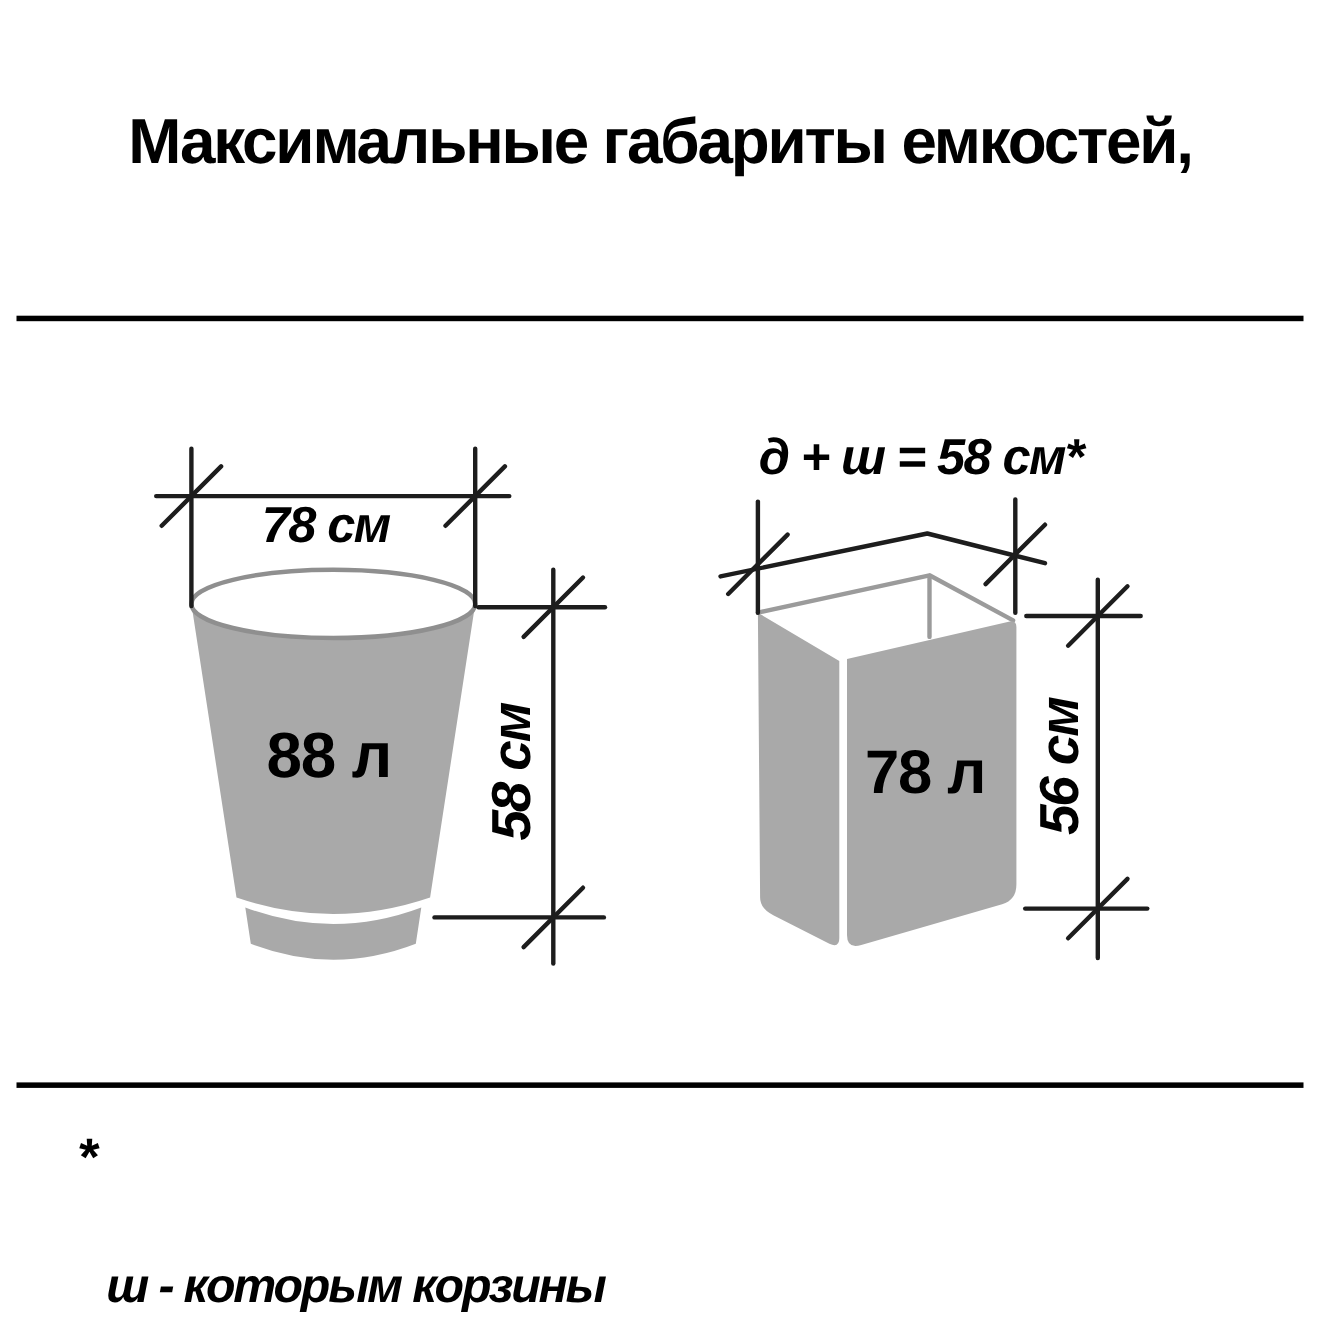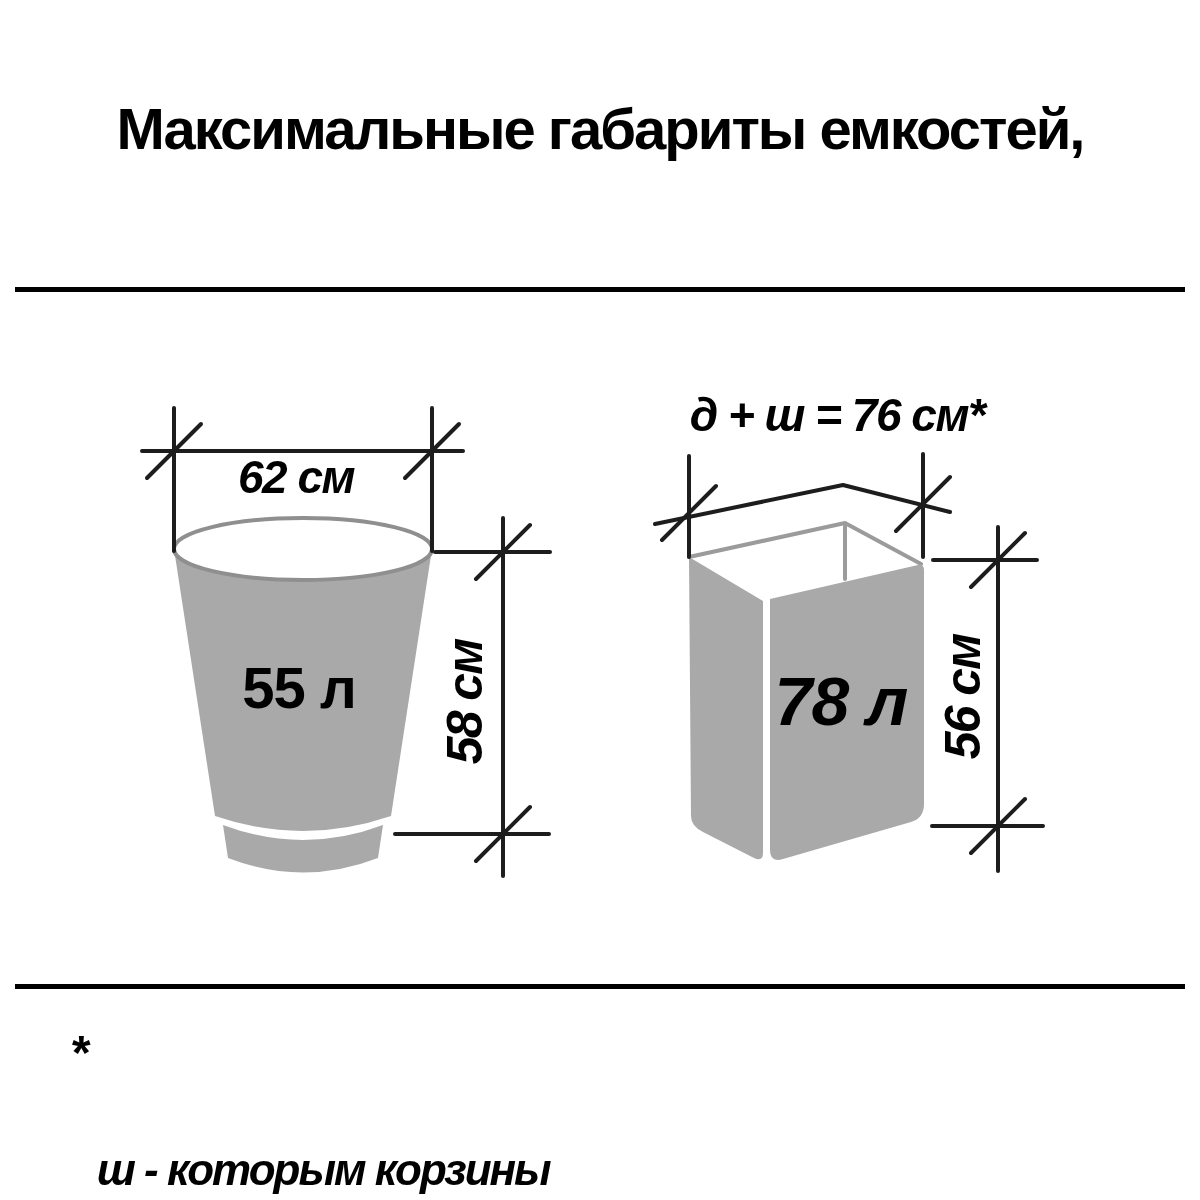--- a/index.html
+++ b/index.html
@@ -30,21 +30,21 @@
   .label{
     position:absolute;transform:translate(-50%,-50%);
     color:var(--text,#000);font-weight:700;white-space:nowrap;
   }
   .italic{font-style:italic;}
   .vert{transform:translate(-50%,-50%) rotate(-90deg);}
   .width-label{left:296px;top:453px;font-size:46px;letter-spacing:-1.5px;}
   .bucket-volume{left:299px;top:663px;font-size:58px;letter-spacing:-1px;}
   .bucket-height{left:465px;top:678px;font-size:50px;letter-spacing:-2px;}
   .sum-label{left:837px;top:391px;font-size:46px;letter-spacing:-1.5px;}
-  .box-volume{left:841px;top:677px;font-size:68px;letter-spacing:-1px;font-style:italic;}
+  .box-volume{left:841px;top:677px;font-size:56px;letter-spacing:-1px;}
   .box-height{left:963px;top:673px;font-size:50px;letter-spacing:-2px;}
   
   .footnote{
     position:absolute;left:70px;top:1003px;
     display:flex;align-items:flex-start;
     color:var(--text,#000);font-weight:700;font-style:italic;
   }
   .footnote .marker{font-size:48px;line-height:52px;margin-right:8px;}
   .footnote .lines{font-size:44px;line-height:57px;letter-spacing:-2px;white-space:pre;}
 </style>
@@ -101,25 +101,25 @@
       <g class="dim">
         <path d="M998 503 V847"></path>
         <path d="M933 536 H1037"></path>
         <path d="M932 802 H1043"></path>
         <path d="M971 563 L1025 509"></path>
         <path d="M971 829 L1025 775"></path>
       </g>
     </g>
   </svg>
 
-  <div class="label italic width-label">62 см</div>
-  <div class="label bucket-volume">55 л</div>
+  <div class="label italic width-label">78 см</div>
+  <div class="label bucket-volume">88 л</div>
   <div class="label italic vert bucket-height">58 см</div>
 
-  <div class="label italic sum-label">д + ш = 76 см*</div>
+  <div class="label italic sum-label">д + ш = 58 см*</div>
   <div class="label box-volume">78 л</div>
   <div class="label italic vert box-height">56 см</div>
 
   <div class="footnote">
     <span class="marker">*</span>
     <div class="lines">
       <div>ш - которым корзины</div>
       
     </div>
   </div>

